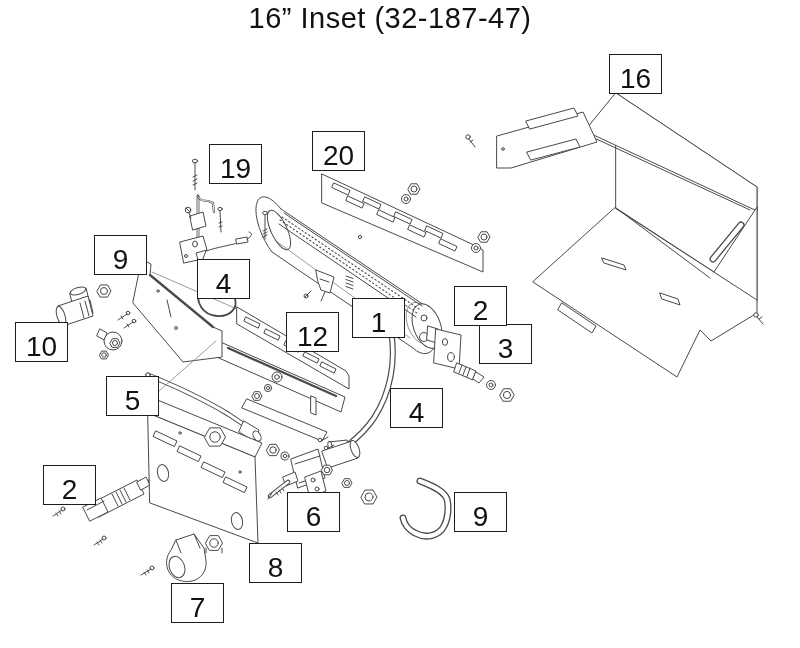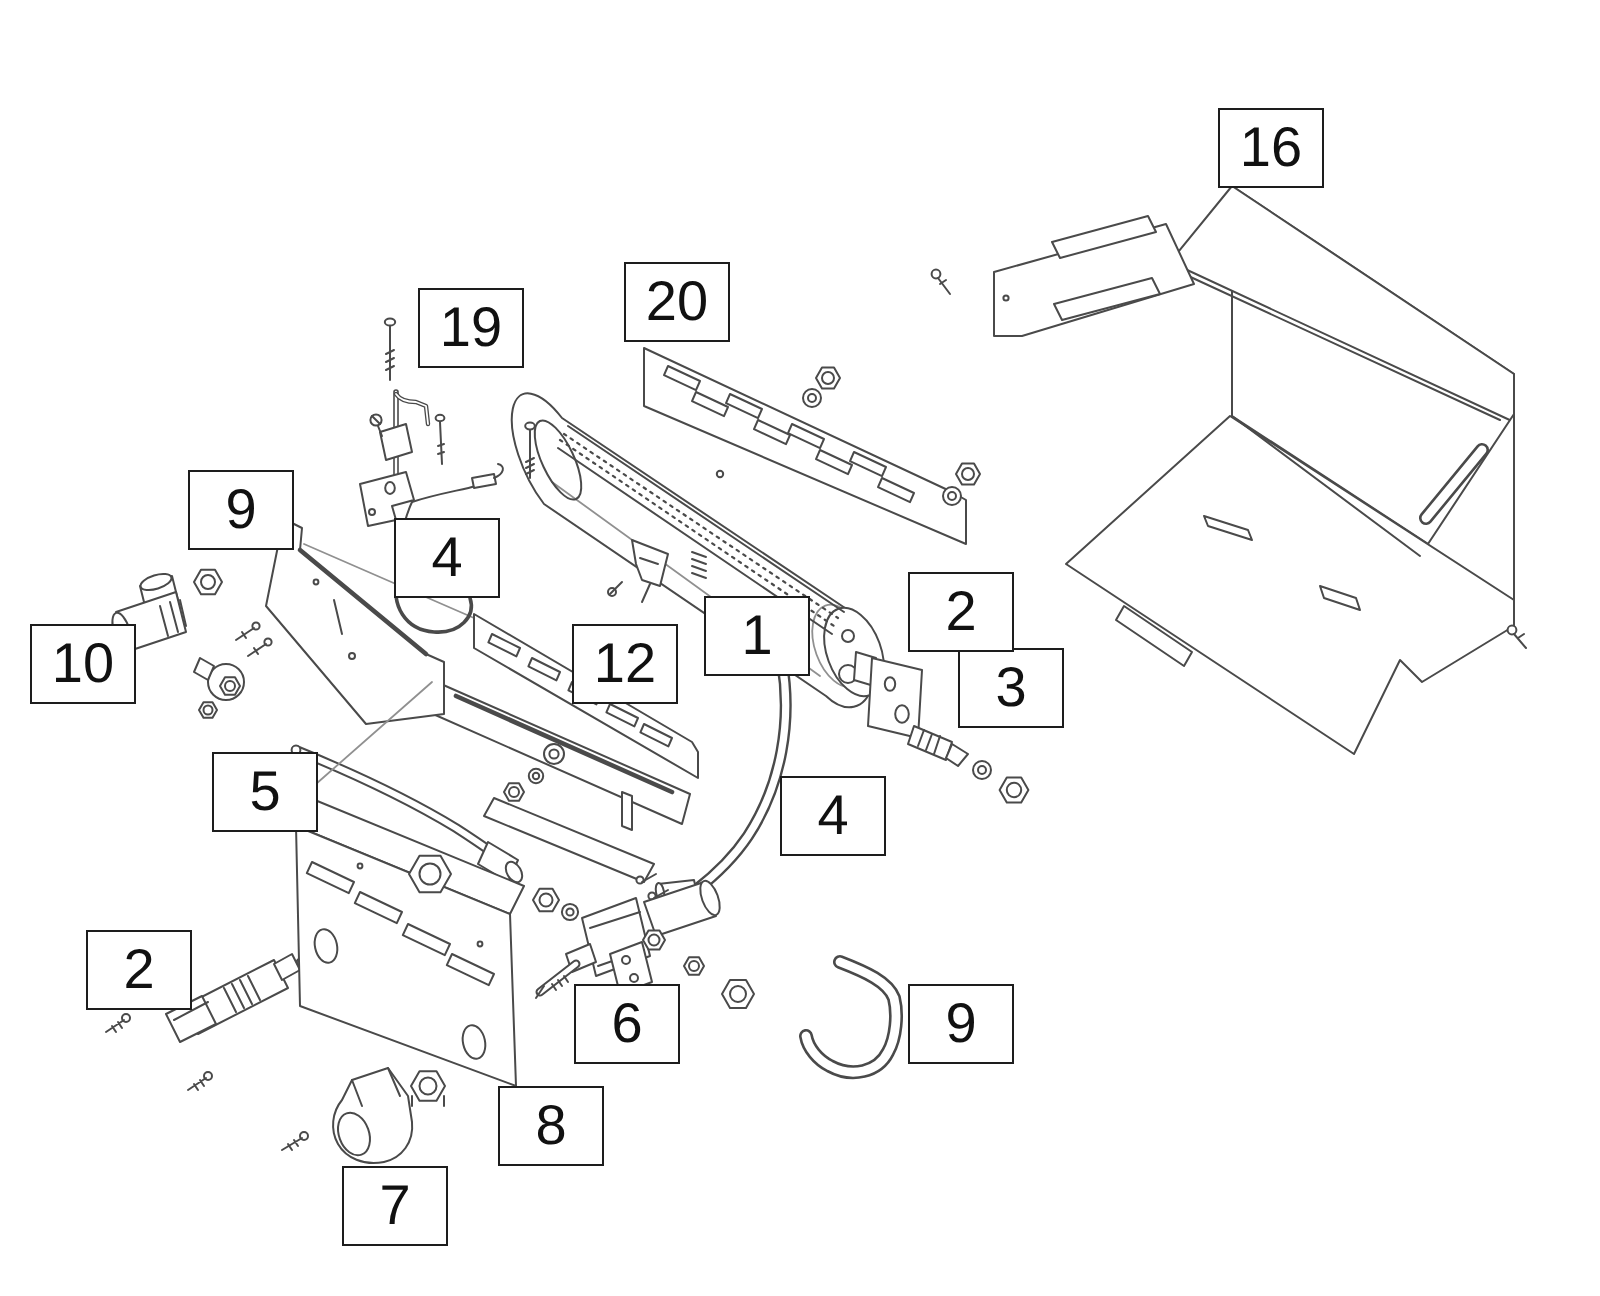--- a/index.html
+++ b/index.html
@@ -8,28 +8,29 @@
   .title{position:absolute;top:2px;left:0;width:100%;text-align:center;margin:0;
          font-size:29px;font-weight:400;color:#111;letter-spacing:0.5px;
          padding-right:20px;box-sizing:border-box;}
   .art{position:absolute;left:0;top:0;}
   #art *{stroke:#4a4a4a;stroke-width:1;fill:none;stroke-linecap:round;stroke-linejoin:round;}
   #art .f{fill:#ffffff;}
   #art .th{stroke-width:2.3;}
   #art .faint{stroke:#909090;stroke-width:0.9;}
   #art .dots{stroke-dasharray:1.3 2.7;stroke-width:1.1;}
   .callout{position:absolute;width:51px;height:38px;background:#fff;border:1.6px solid #1d1d1d;
-           display:flex;align-items:center;justify-content:center;
+           display:flex;align-items:flex-end;justify-content:center;
            font-size:28px;color:#111;line-height:1;}
 </style>
 </head>
 <body>
 
 <div class="stage">
 
+  <h1 class="title">16” Inset (32-187-47)</h1>
 
   <svg id="art" class="art" width="800" height="648" viewBox="0 0 800 648">
     <defs>
       <g id="hex">
         <polygon class="f" points="-10,0 -5,-8.7 5,-8.7 10,0 5,8.7 -5,8.7" vector-effect="non-scaling-stroke"></polygon>
         <circle r="5" vector-effect="non-scaling-stroke"></circle>
       </g>
       <g id="washer">
         <circle class="f" r="4.5" vector-effect="non-scaling-stroke"></circle>
         <circle r="2" vector-effect="non-scaling-stroke"></circle>
@@ -284,21 +285,21 @@
       </div>
     <div class="callout" style="left:171px;top:583px">
         <span>7</span>
       </div>
     <div class="callout" style="left:249px;top:543px">
         <span>8</span>
       </div>
     <div class="callout" style="left:94px;top:235px">
         <span>9</span>
       </div>
-    <div class="callout" style="left:15px;top:312px">
+    <div class="callout" style="left:15px;top:322px">
         <span>10</span>
       </div>
     <div class="callout" style="left:454px;top:492px">
         <span>9</span>
       </div>
     <div class="callout" style="left:286px;top:312px">
         <span>12</span>
       </div>
     <div class="callout" style="left:312px;top:131px">
         <span>20</span>

